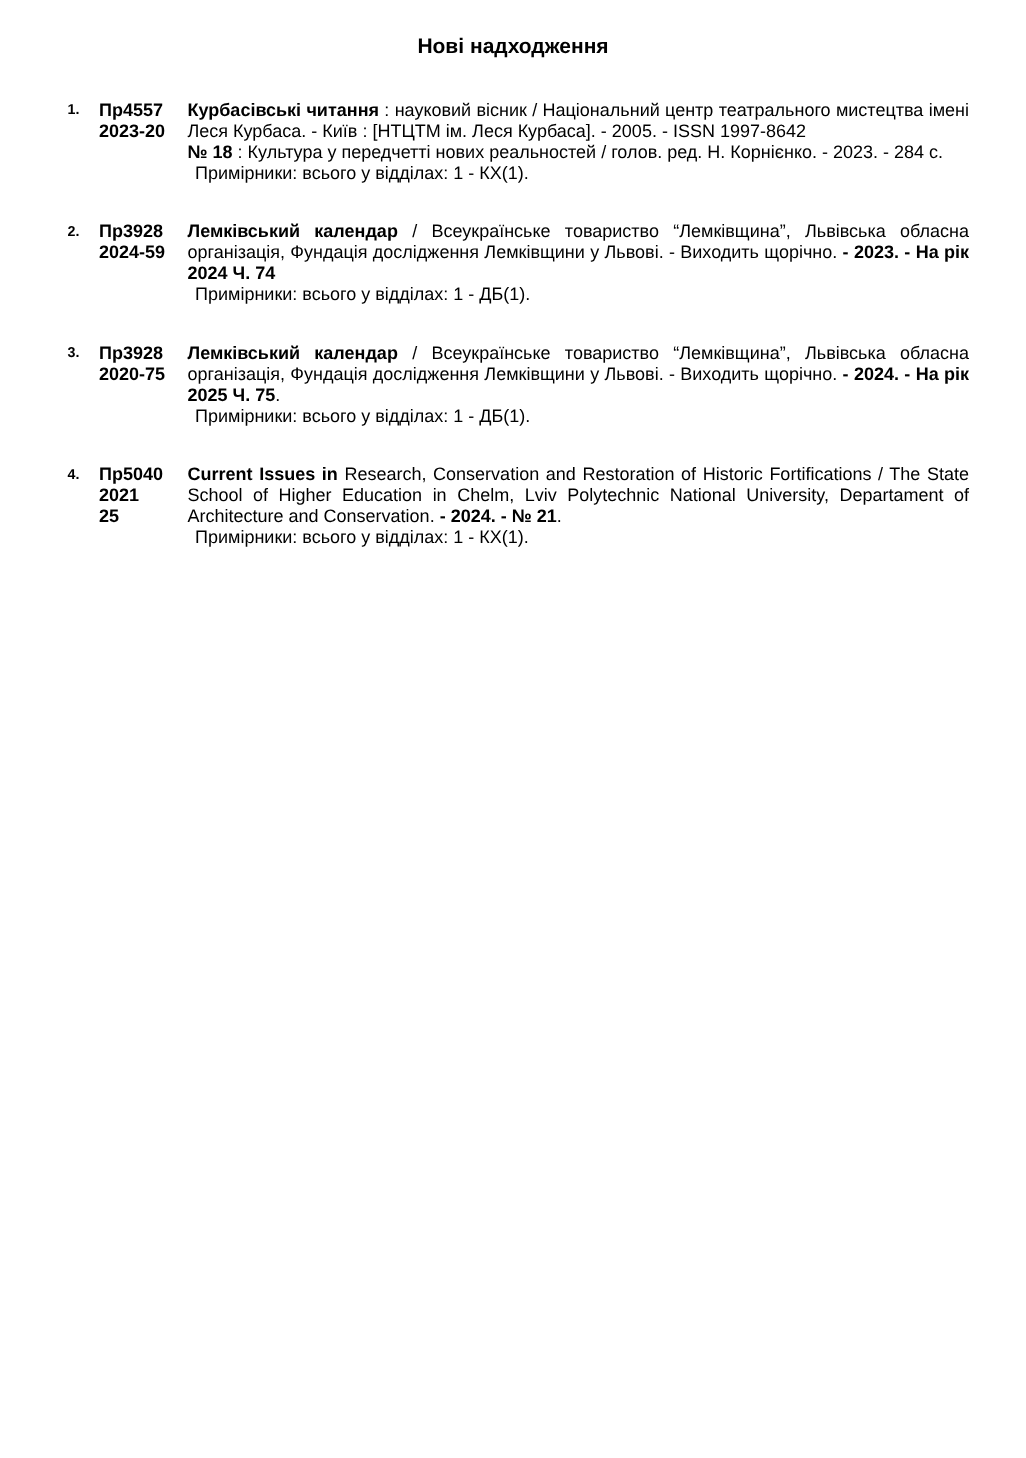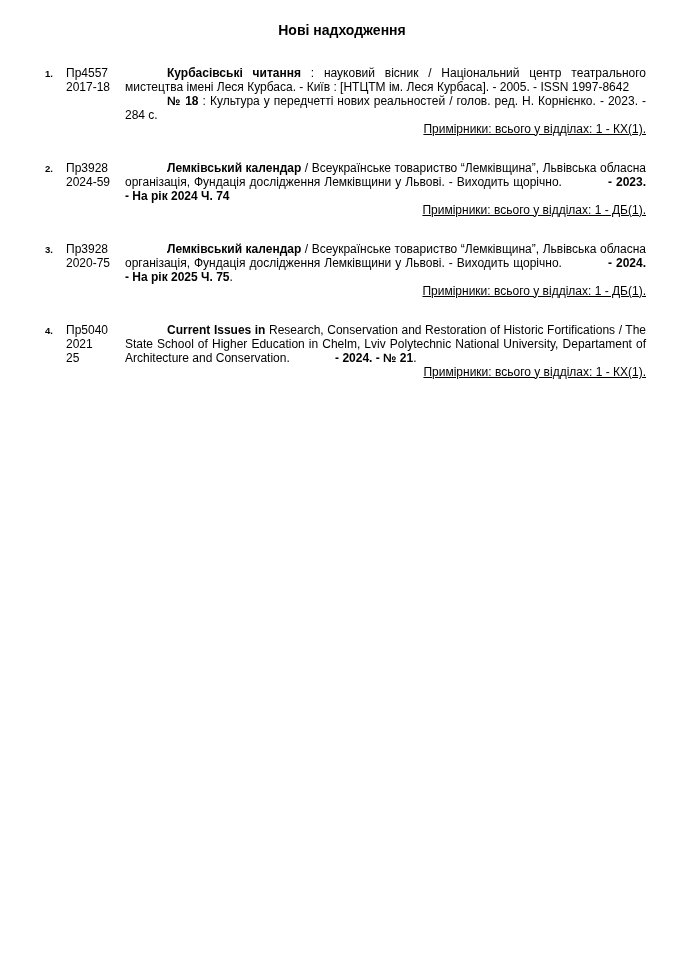--- a/index.html
+++ b/index.html
@@ -40,52 +40,51 @@
     width: 21px;
     flex: 0 0 21px;
     font-size: 9.5px;
     font-weight: bold;
     padding-top: 1px;
     box-sizing: border-box;
   }
   .entry-call {
     width: 59px;
     flex: 0 0 59px;
-    font-weight: normal;
+    font-weight: bold;
     box-sizing: border-box;
   }
   .entry-body {
     width: 521px;
     flex: 0 0 521px;
     box-sizing: border-box;
   }
   .para {
     text-align: justify;
   }
   .copies {
     padding-left: 5px;
-    text-align: right;
-    text-decoration: underline;
+    text-align: left;
   }
-  b { font-weight: bold; margin-left: 42px; }
+  b { font-weight: bold; }
 </style>
 </head>
 <body>
 
 <div class="page">
   <div class="title-block">
     <div>Нові надходження</div>
   </div>
 
   <div class="entries">
   <div class="entry">
     <div class="entry-num">1.</div>
     <div class="entry-call">
           <div>Пр4557</div>
-          <div>2017-18</div>
+          <div>2023-20</div>
         </div>
     <div class="entry-body">
           <div class="para"><b>Курбасівські читання</b><span> : науковий вісник / Національний центр театрального мистецтва імені Леся Курбаса. - Київ : [НТЦТМ ім. Леся Курбаса]. - 2005. - ISSN 1997-8642</span></div>
           <div class="para"><b>№ 18</b><span> : Культура у передчетті нових реальностей / голов. ред. Н. Корнієнко. - 2023. - 284 с.</span></div>
           <div class="copies">Примірники: всього у відділах: 1 - КХ(1).</div>
         </div>
   </div>
 
   <div class="entry">
     <div class="entry-num">2.</div>

